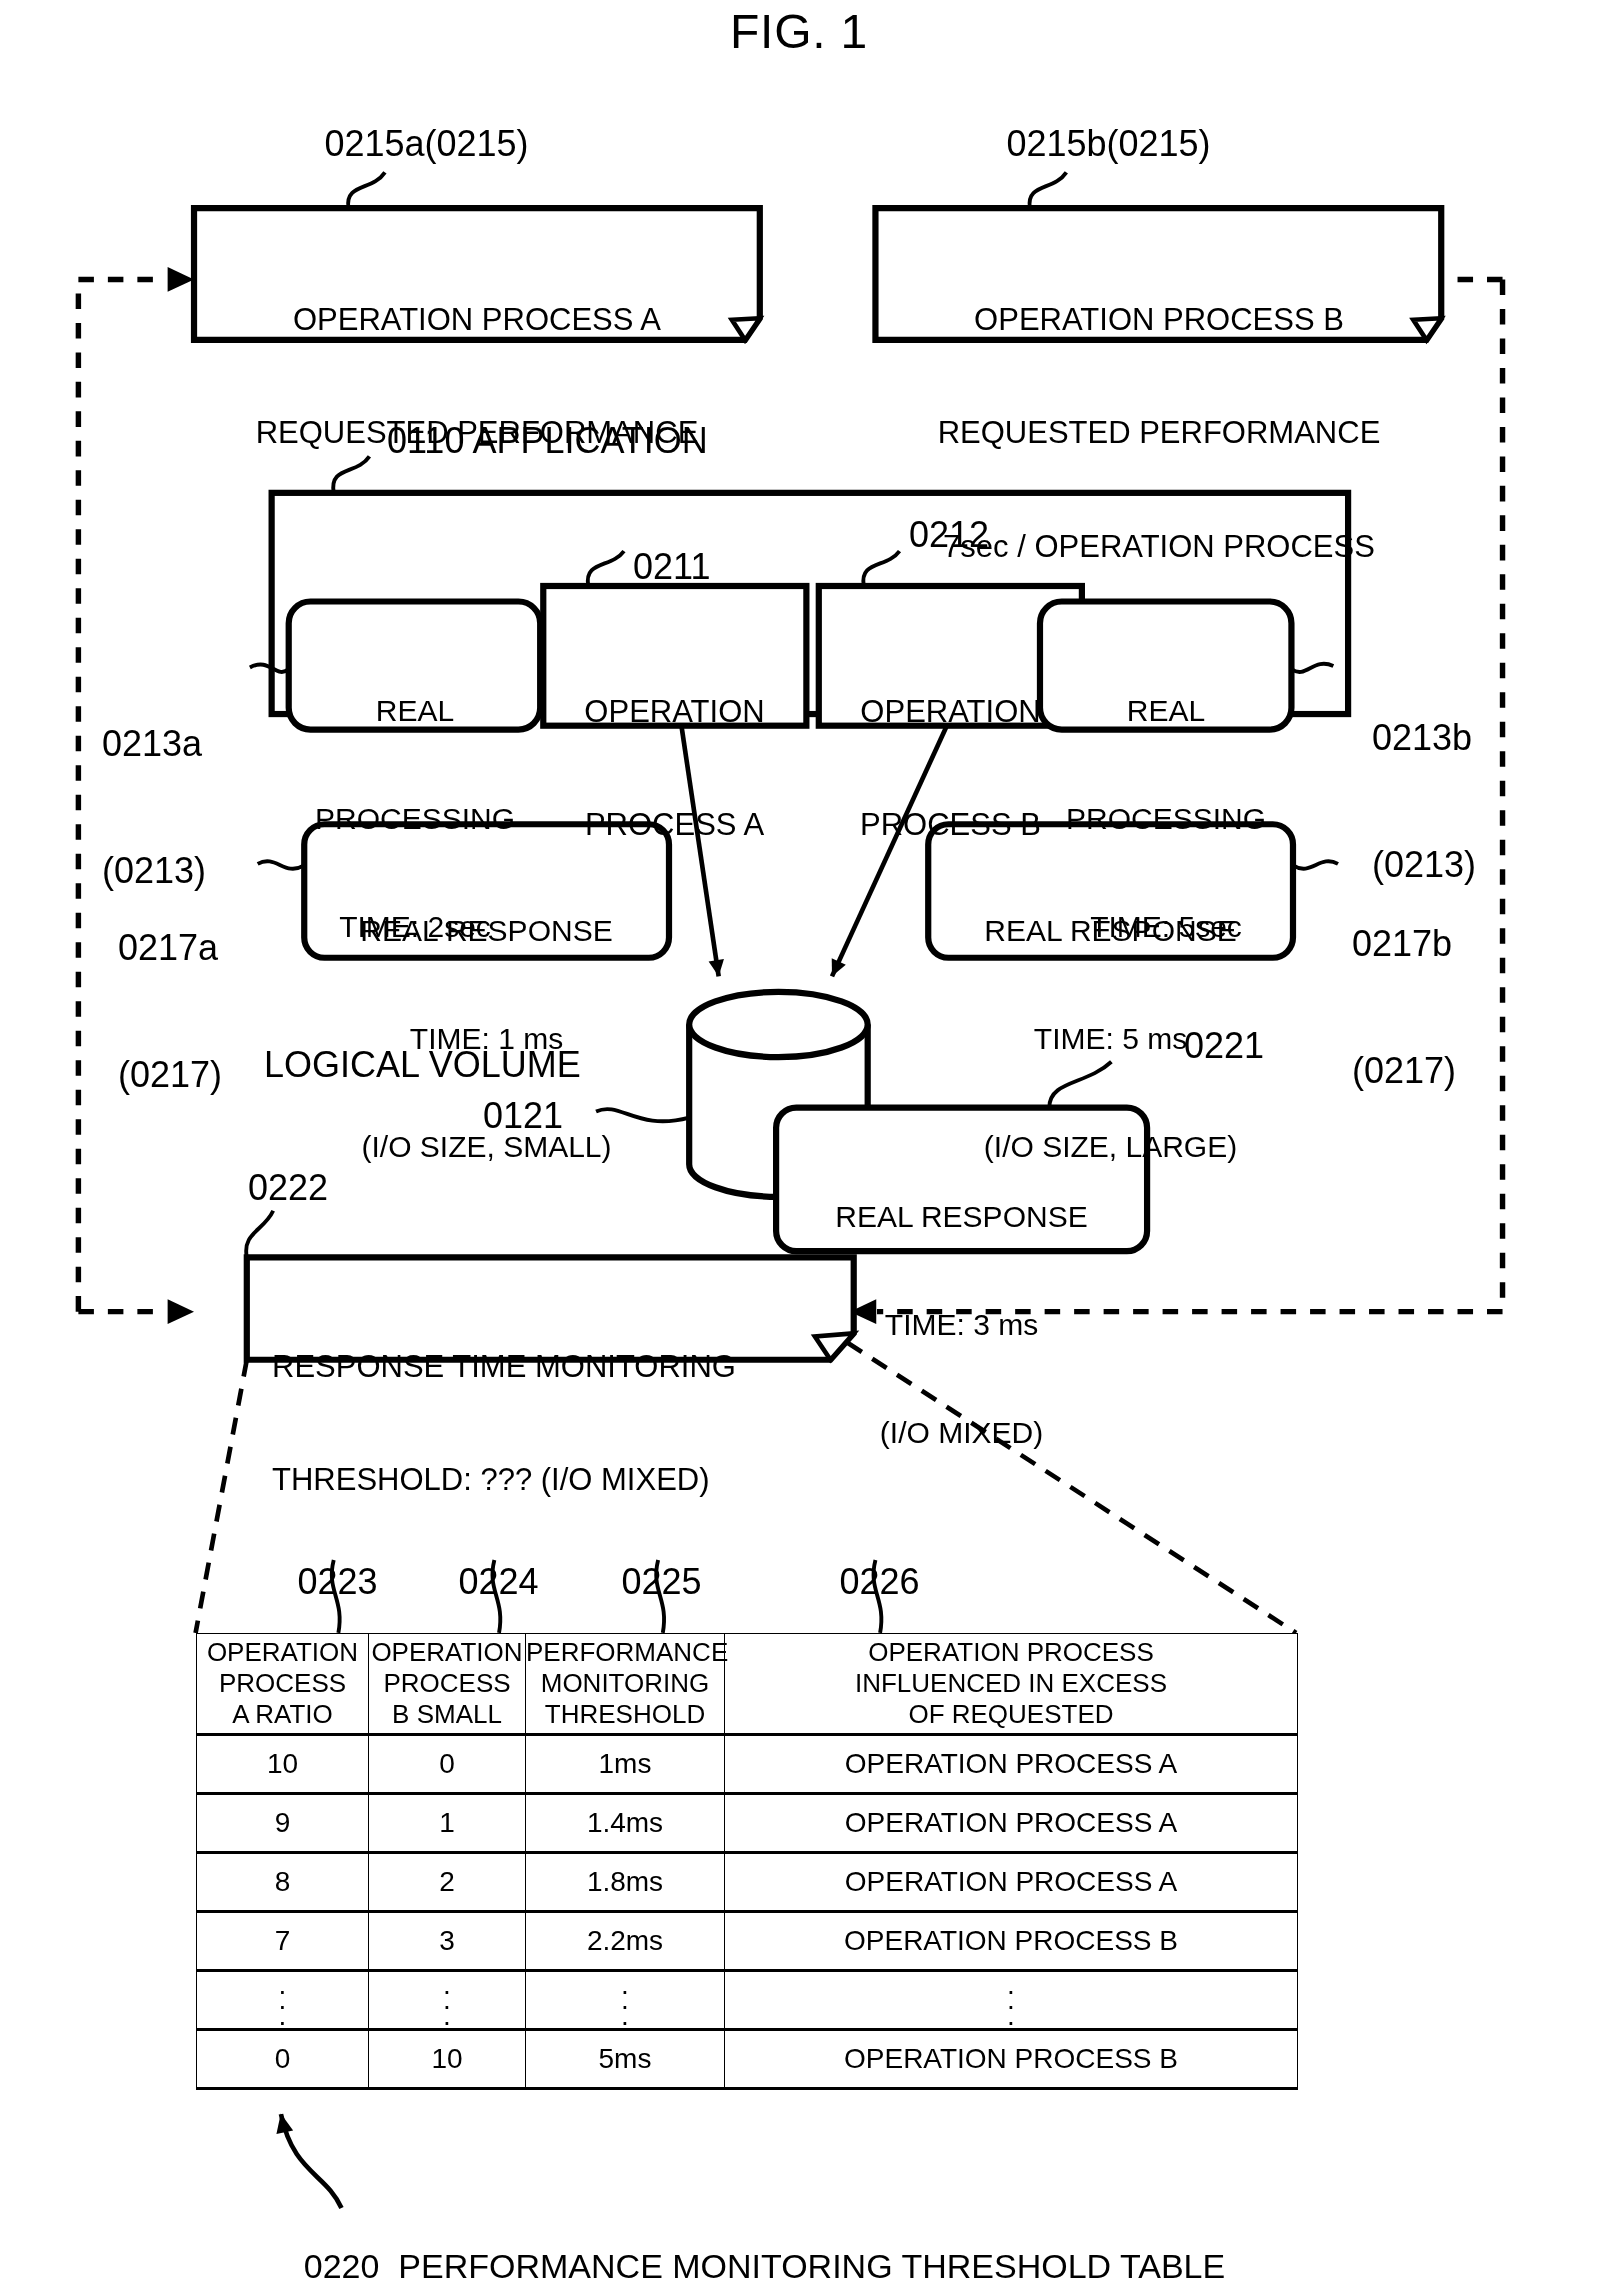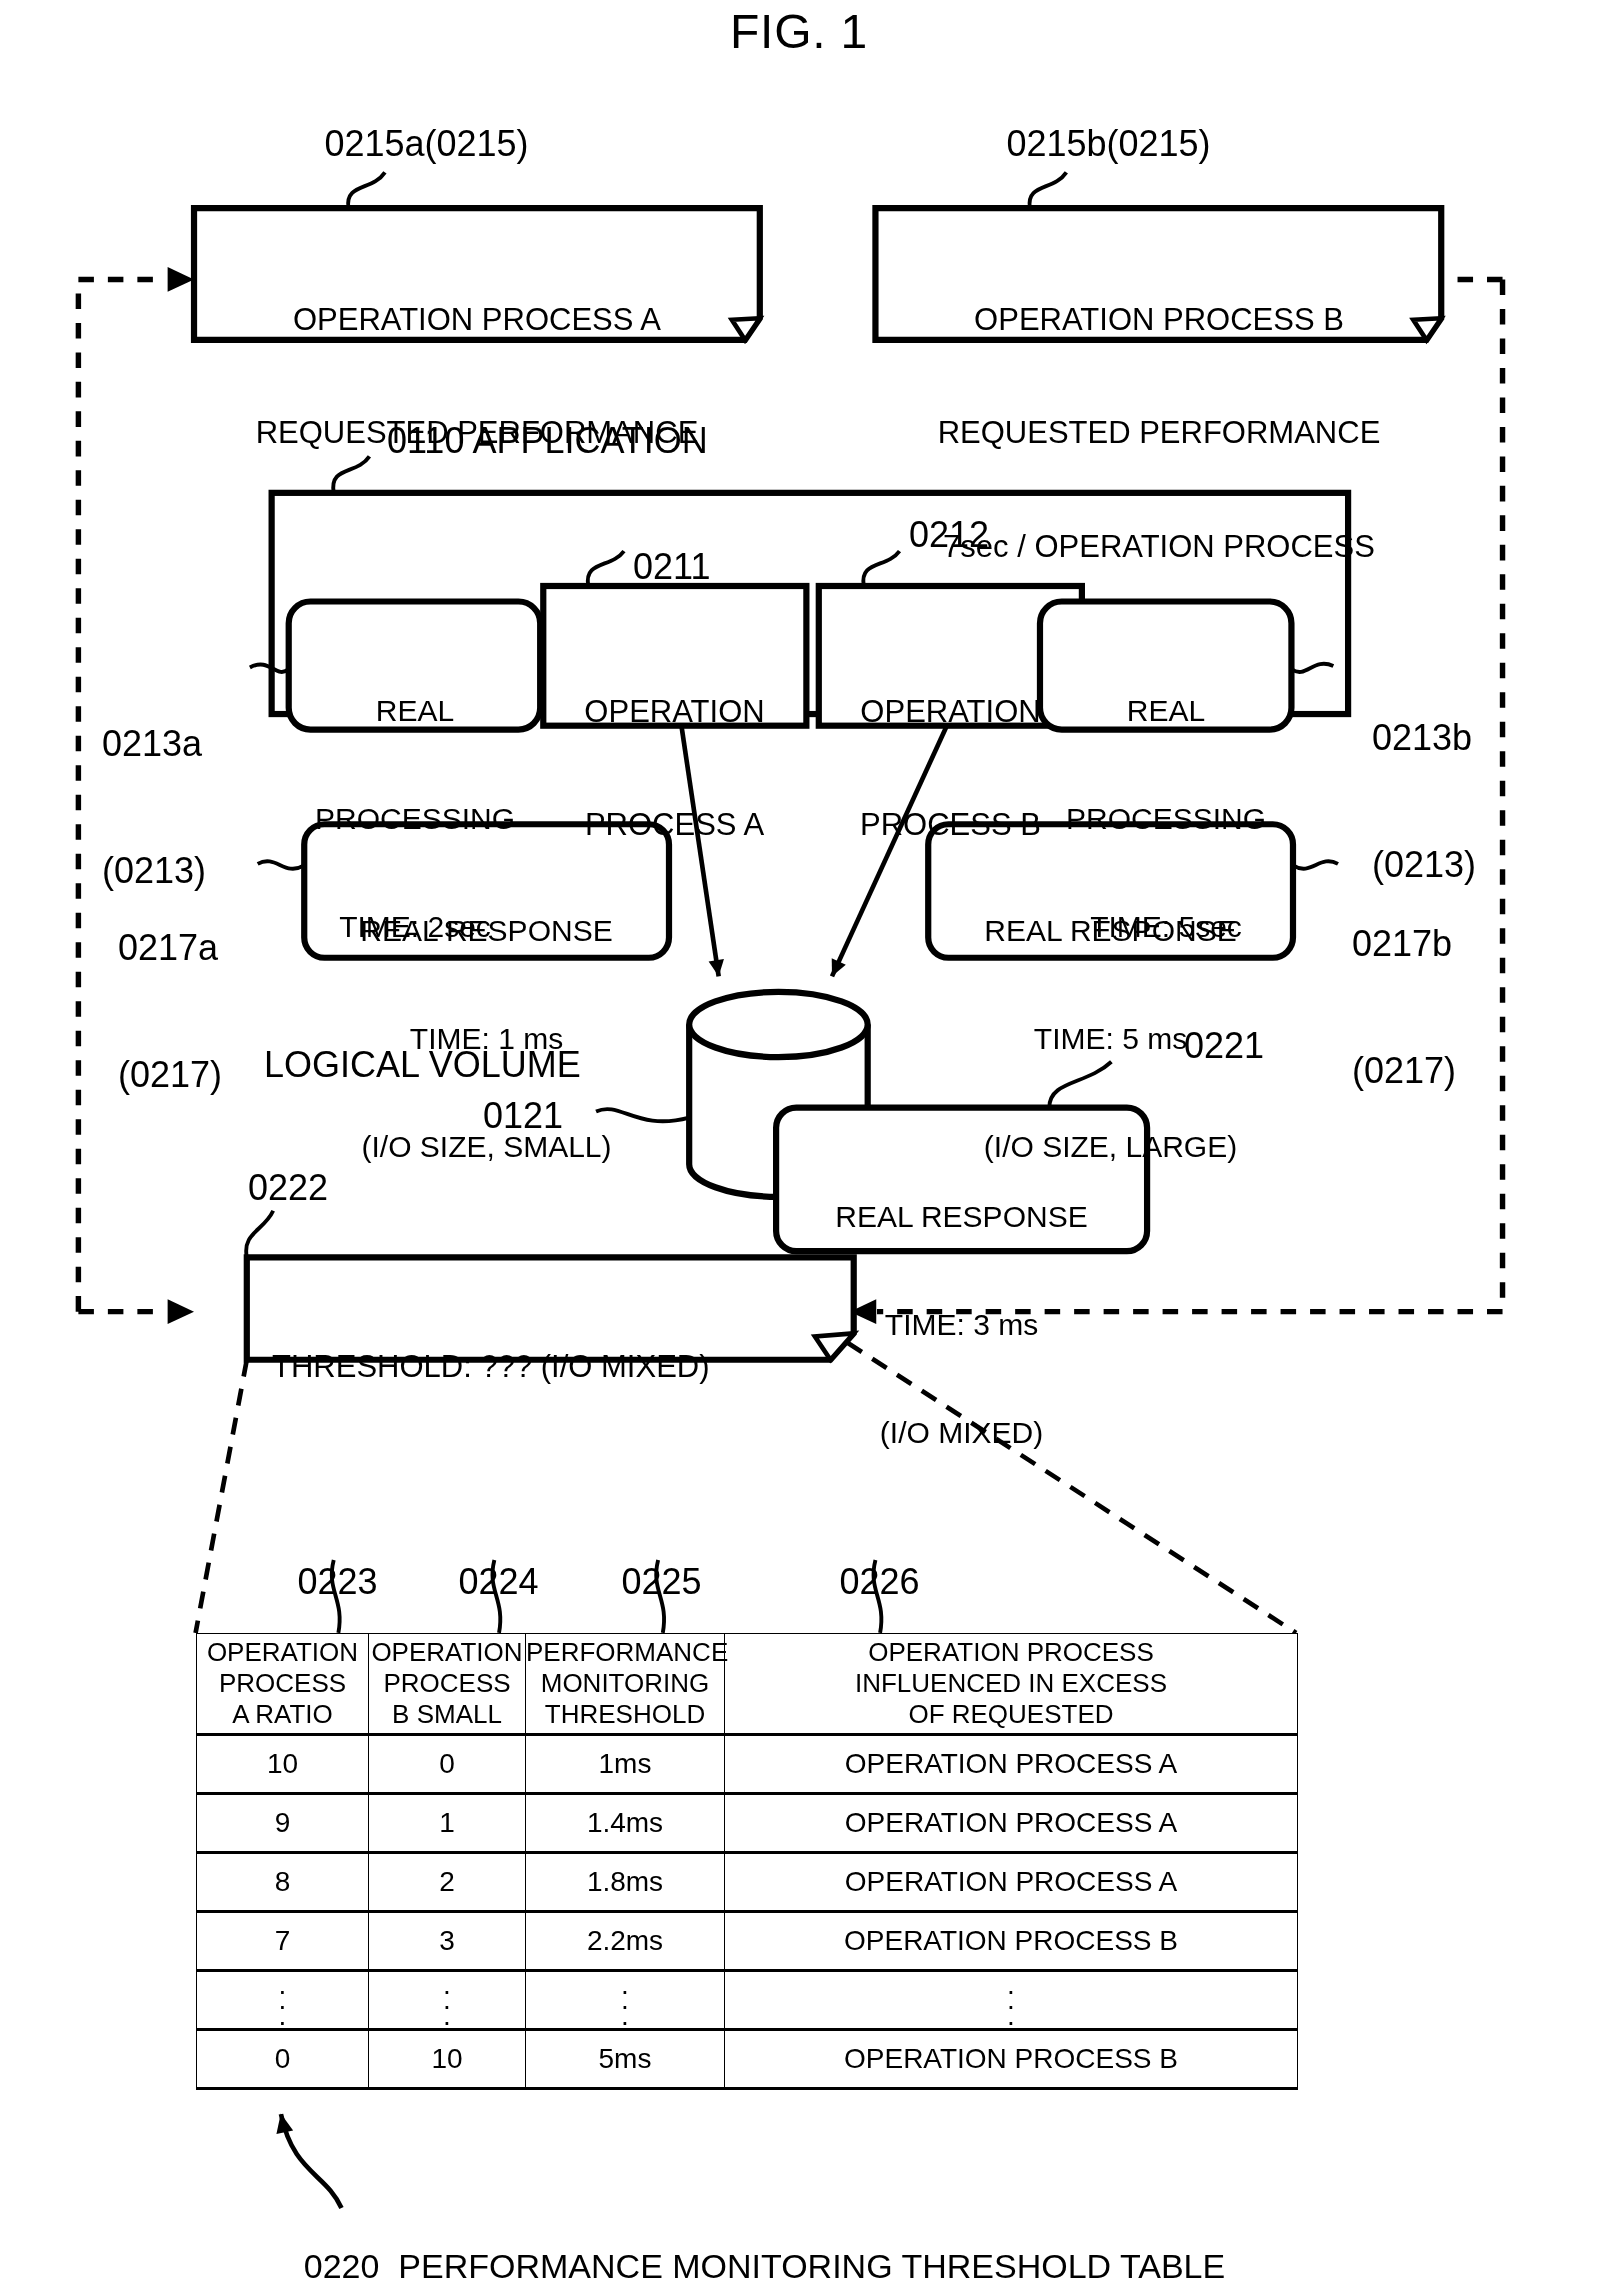--- a/index.html
+++ b/index.html
@@ -281,20 +281,21 @@
 
   <div class="txt lft ref" style="left:1184px; top:1026px;">0221</div>
   <div class="txt ctr boxtext-sm" style="left:776px; top:1127px; width:371px;">
     <div>REAL RESPONSE</div>
     <div>TIME: 3 ms</div>
     <div>(I/O MIXED)</div>
   </div>
 
   <div class="txt lft ref" style="left:248px; top:1168px;">0222</div>
   <div class="txt lft boxtext" style="left:272px; top:1272px; width:574px;">
+    <div>RESPONSE TIME MONITORING</div>
     <div>THRESHOLD: ??? (I/O MIXED)</div>
   </div>
 
   <div class="txt ctr ref" style="left:264px; top:1562px; width:147px;">0223</div>
   <div class="txt ctr ref" style="left:425px; top:1562px; width:147px;">0224</div>
   <div class="txt ctr ref" style="left:588px; top:1562px; width:147px;">0225</div>
   <div class="txt ctr ref" style="left:806px; top:1562px; width:147px;">0226</div>
 
   <table id="thtable">
     <colgroup>

